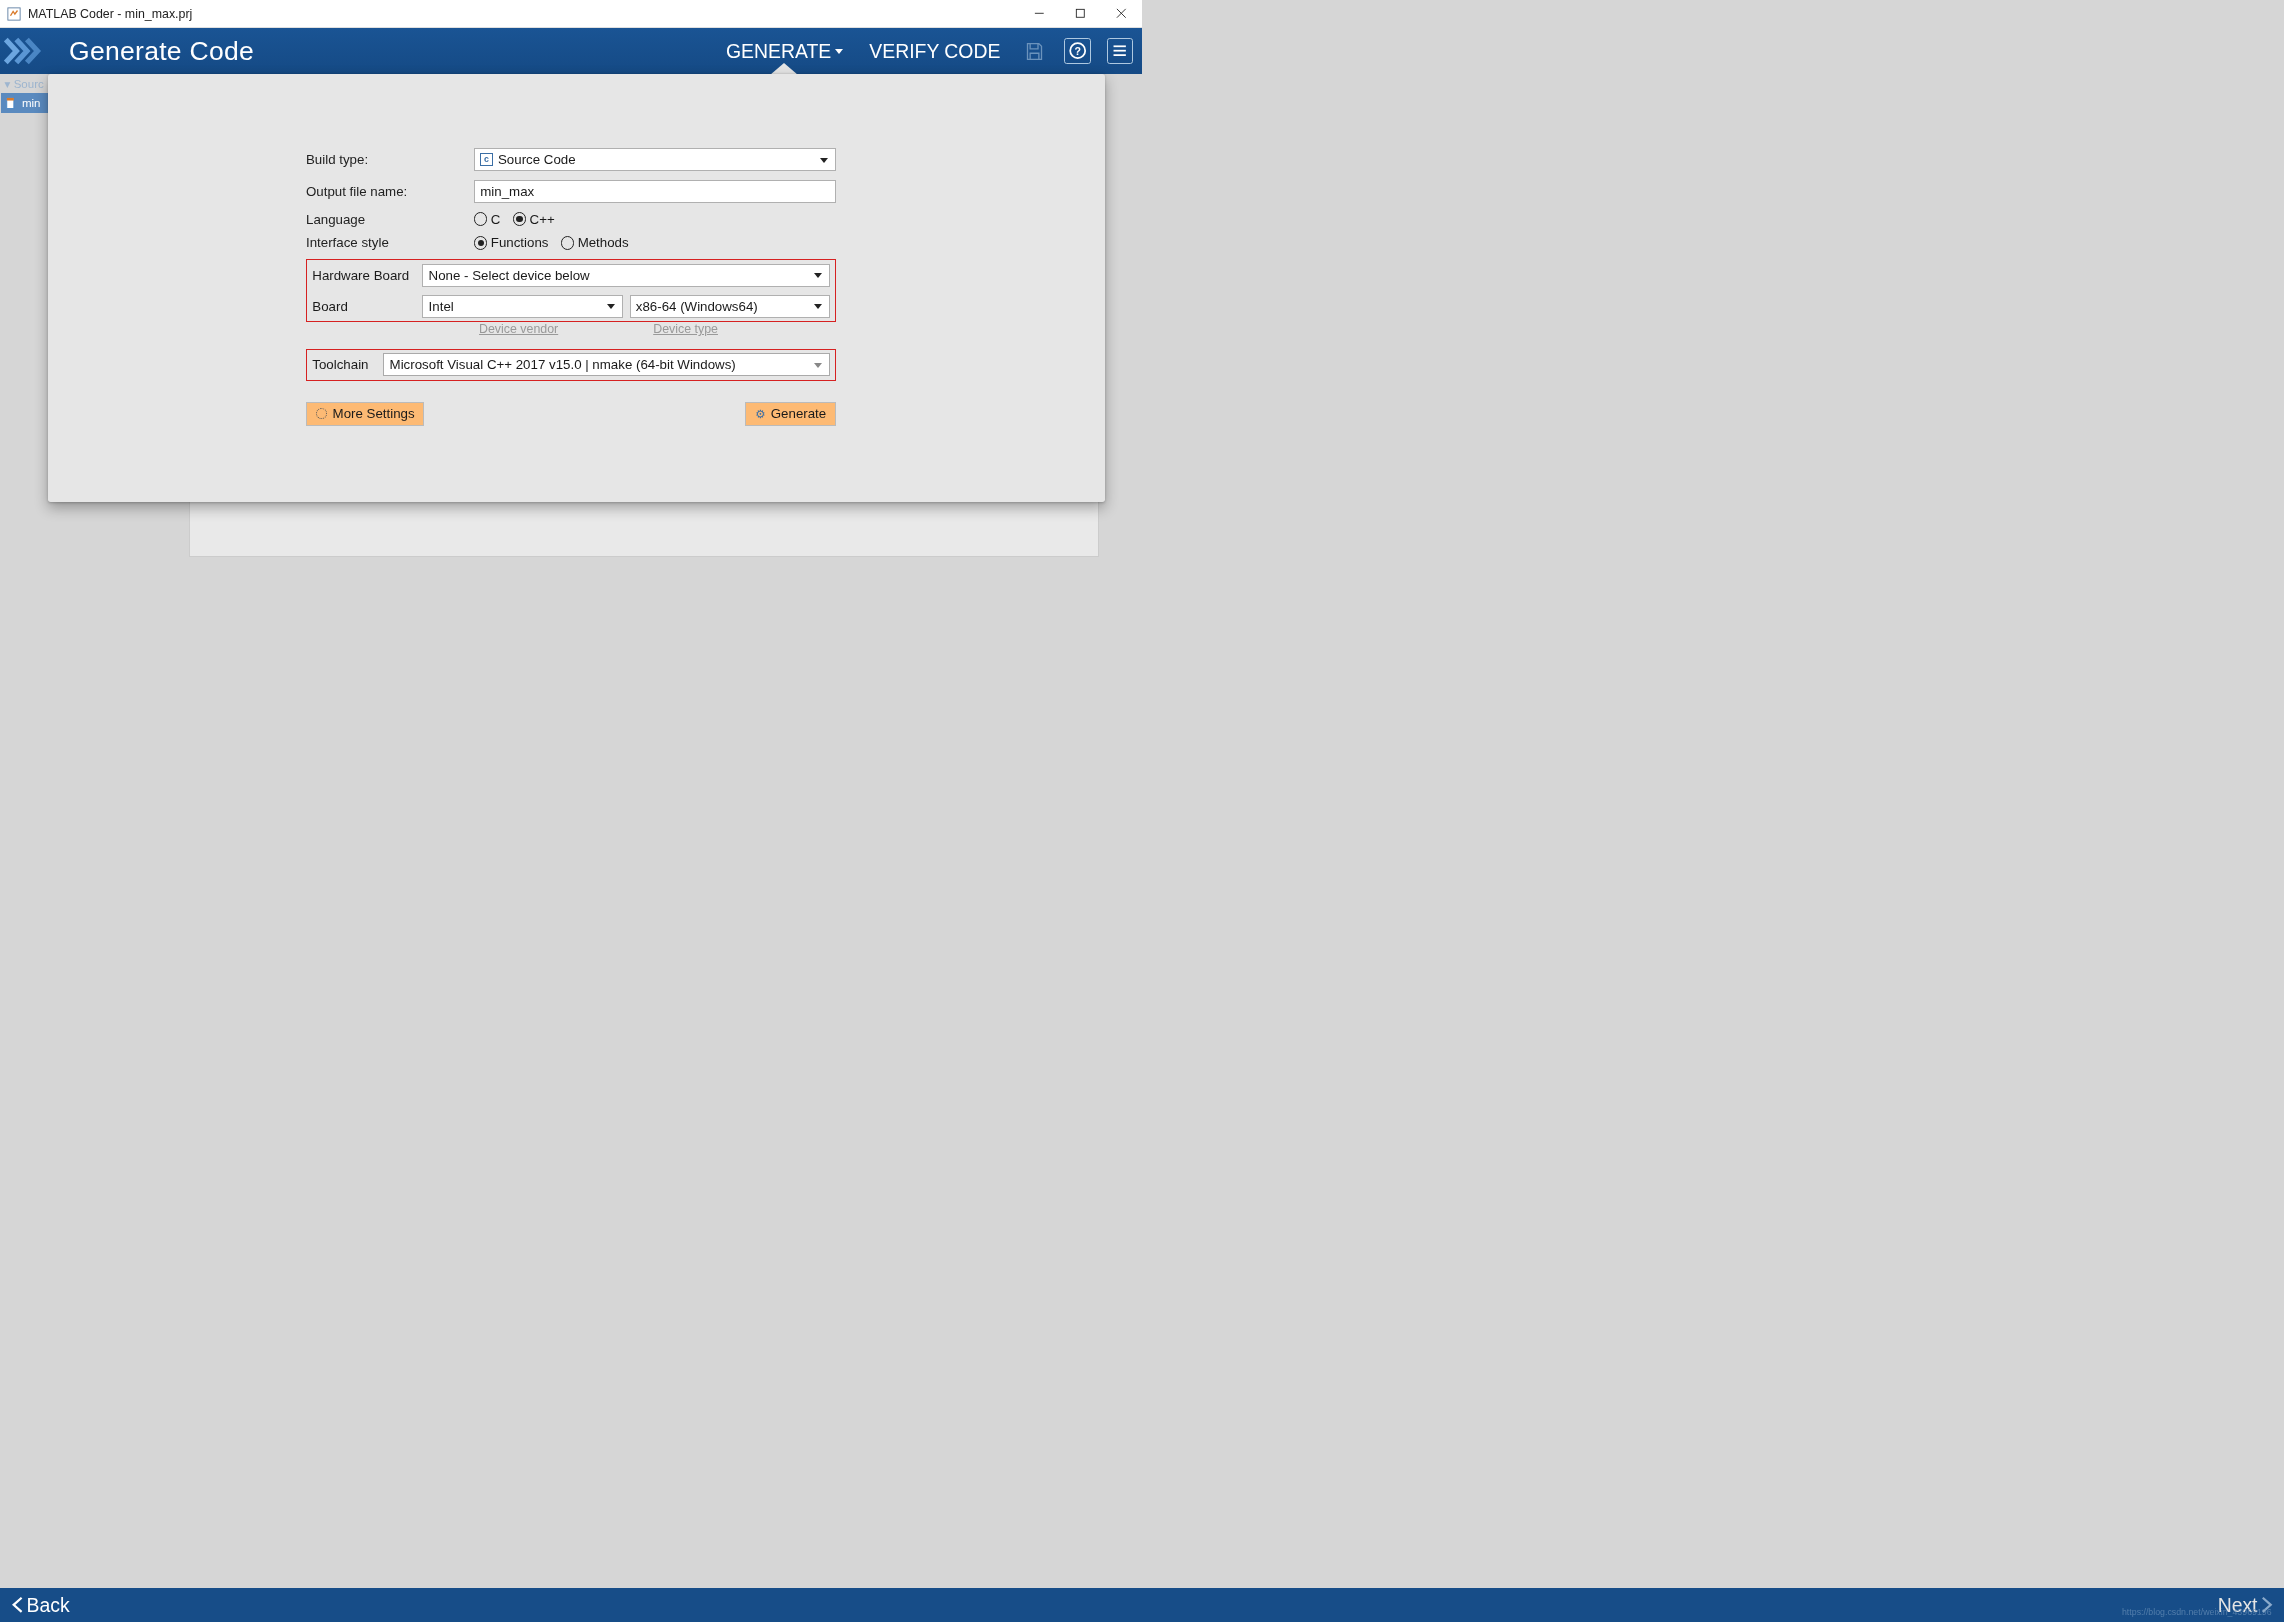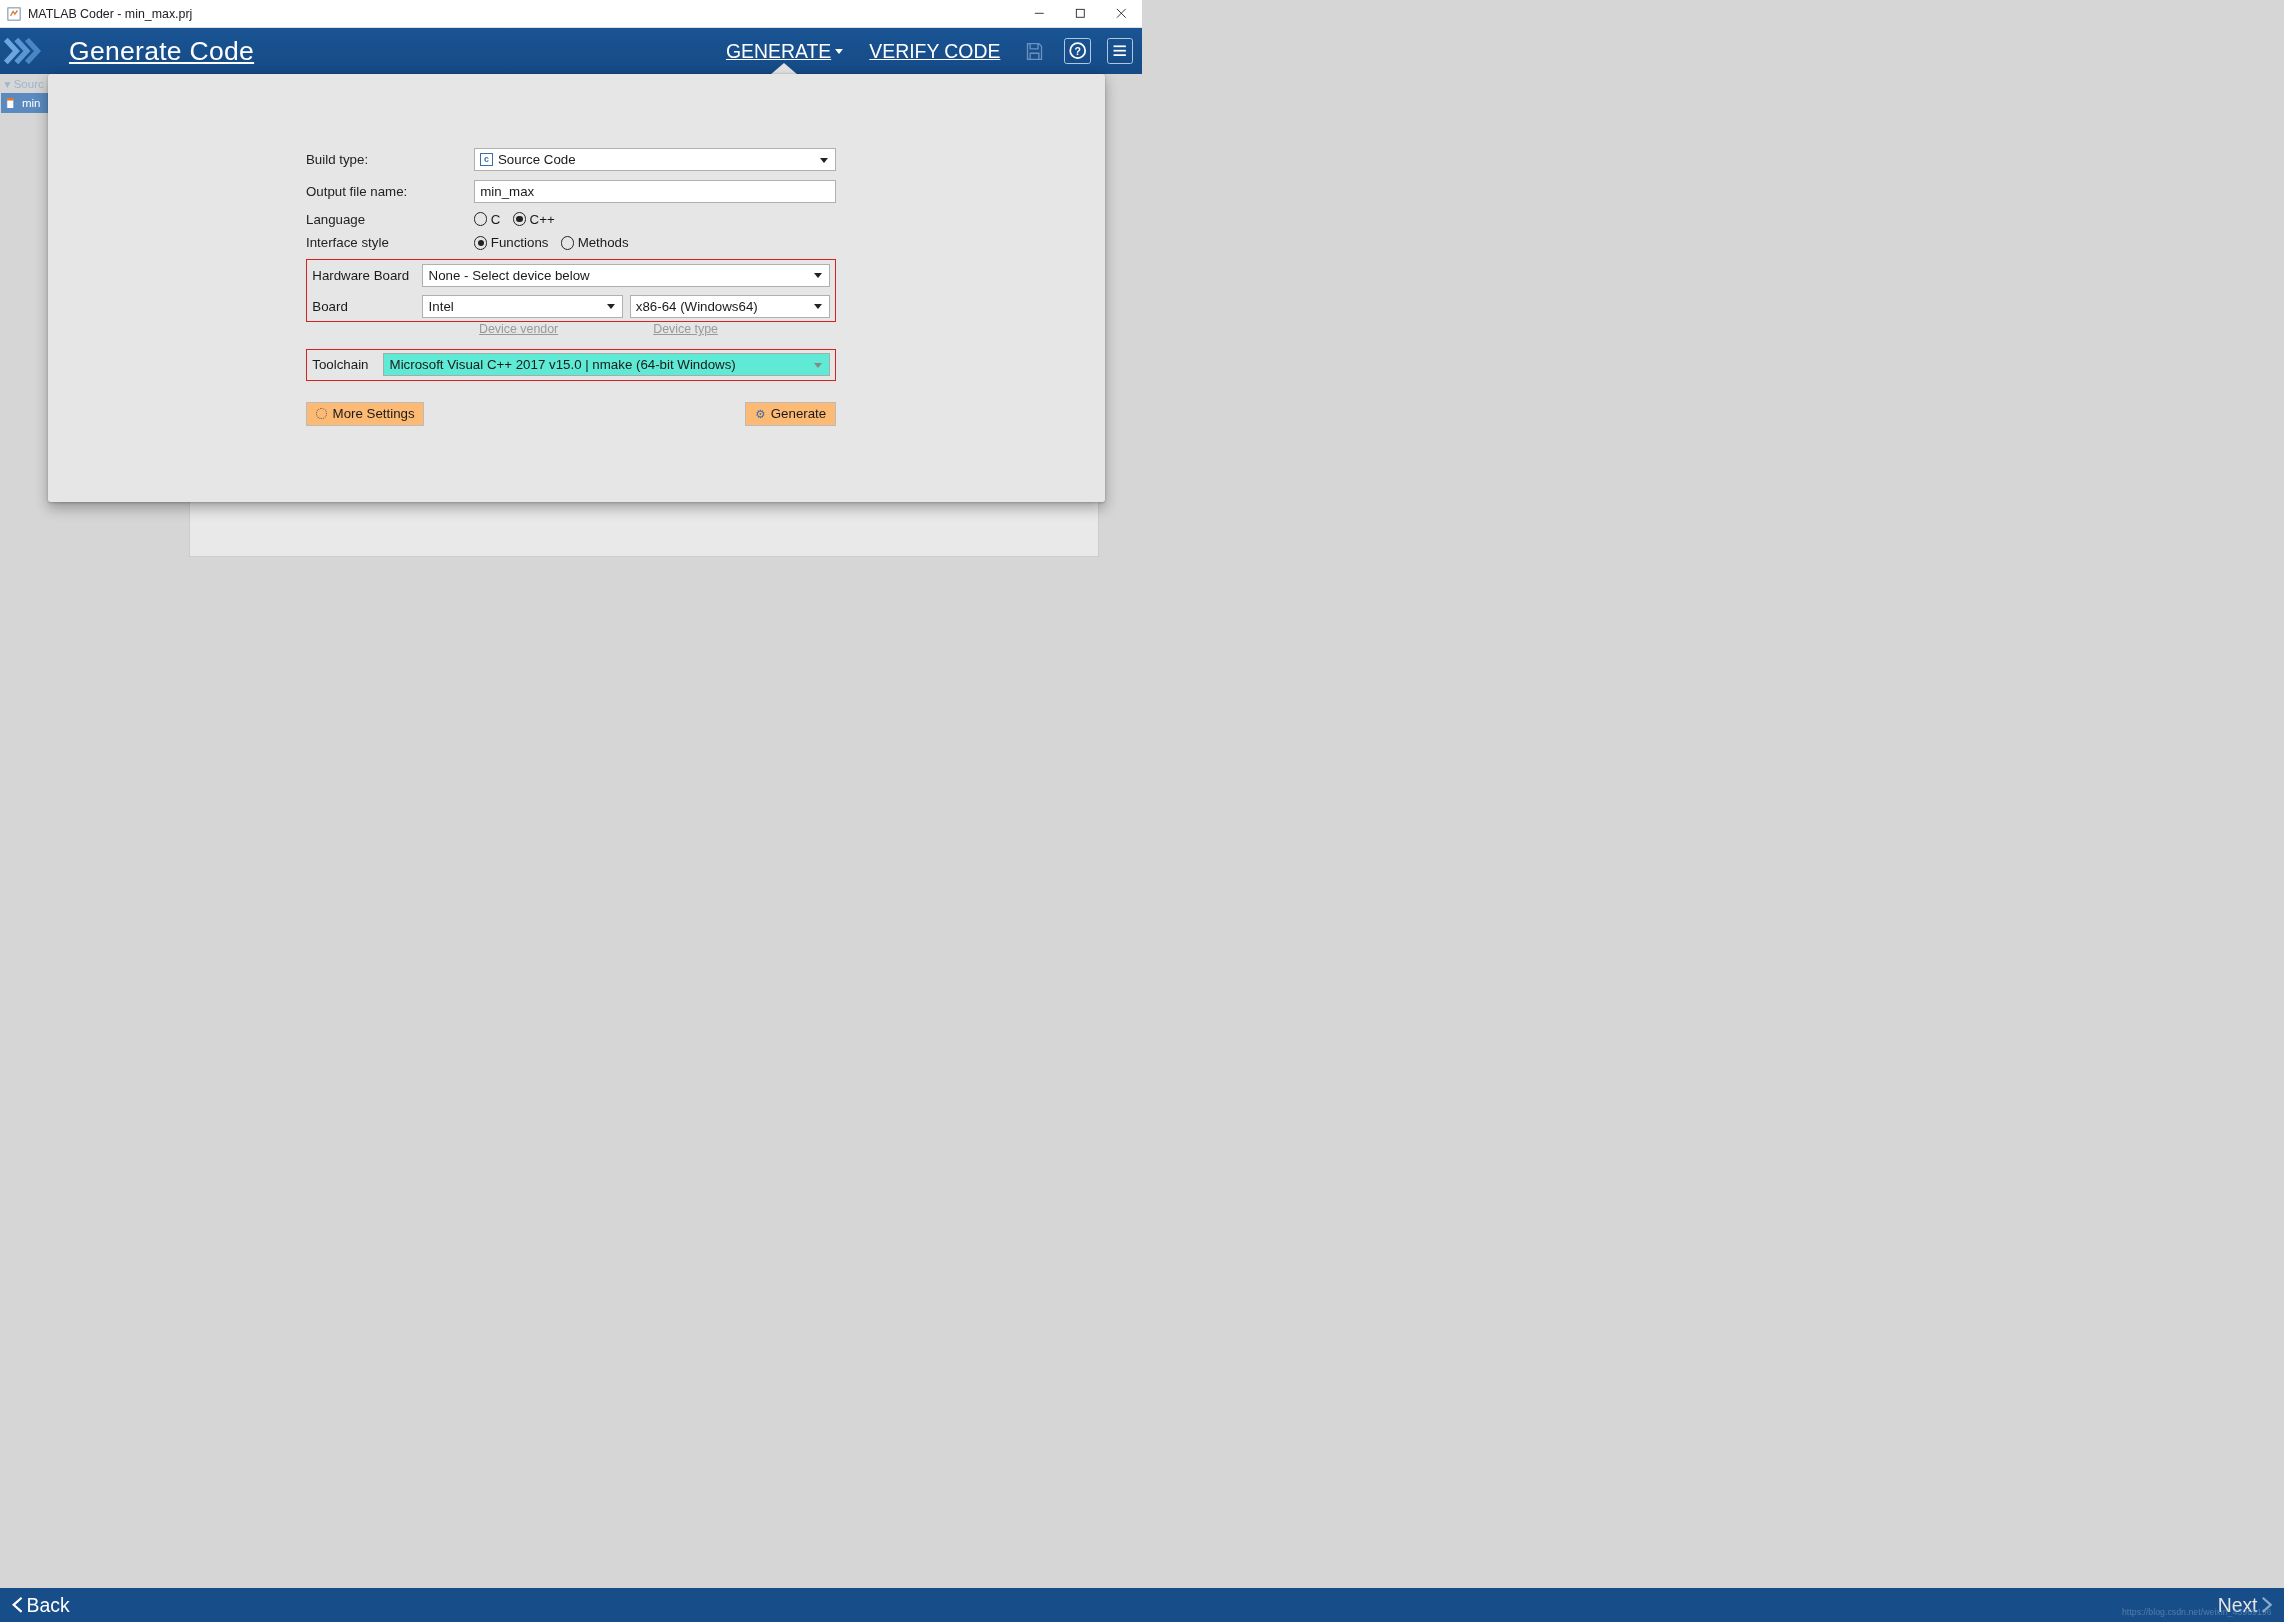--- a/index.html
+++ b/index.html
@@ -30,21 +30,20 @@
 }
 .win-btn svg { stroke: #222; }
 .header-bar {
   background: #174d88;
   background: linear-gradient(#1a5494, #154a85);
   height: 46px;
   display: flex;
   align-items: center;
   color: #fff;
   position: relative;
-  text-decoration: underline;
 }
 .chevrons {
   width: 48px; height: 100%;
   display: flex; align-items: center; justify-content: center;
   padding-left: 3.5px;
 }
 .page-title {
   font-size: 26.5px;
   font-weight: 300;
   color: #fff;
@@ -131,21 +130,21 @@
   position: relative;
 }
 .fld.withdrop { padding-right: 21px; }
 .fld .dropcaret {
   position: absolute; right: 7px; top: 50%; transform: translateY(-40%);
   width: 0; height: 0;
   border-left: 4.4px solid transparent;
   border-right: 4.4px solid transparent;
   border-top: 5.3px solid #222;
 }
-.fld.gray { background: #5eead4; border: 0.9px solid #aaa; }
+.fld.gray { background: #ffffff; border: 0.9px solid #aaa; }
 .fld.gray .dropcaret { border-top-color: #888; }
 .tinyicon {
   width: 12.4px; height: 12.4px;
   border: 0.9px solid #3a6ea5;
   background: #fff;
   display: inline-flex; align-items: center; justify-content: center;
   font-size: 8.8px; color: #3a6ea5; font-weight: bold;
   margin-right: 5.3px;
 }
 .radiogroup { display: flex; gap: 12.4px; align-items: center; }

